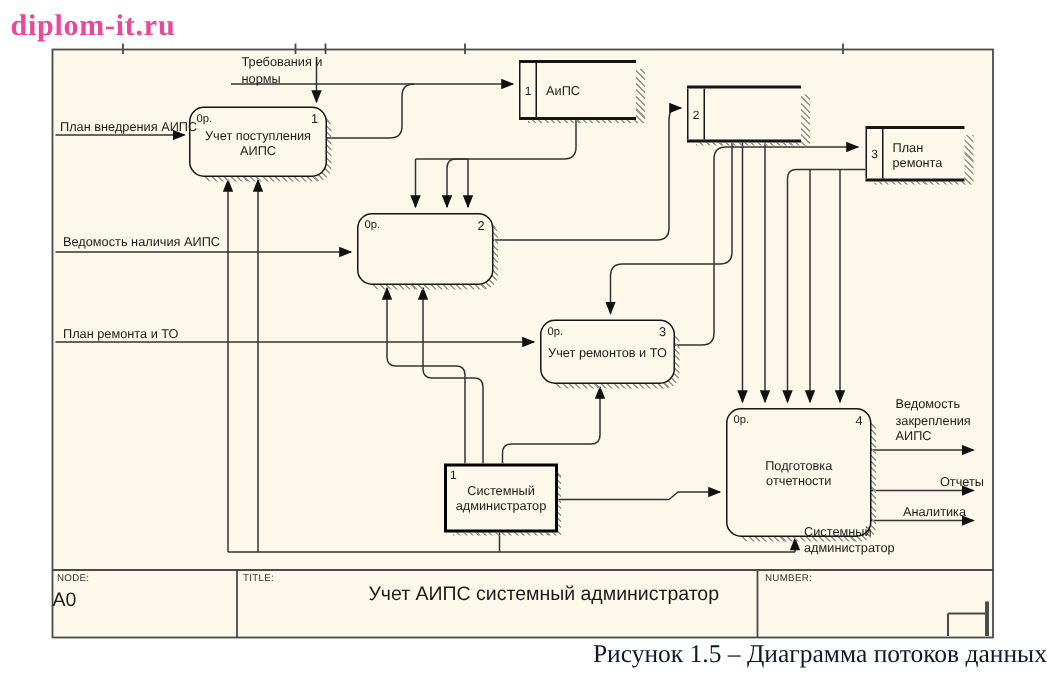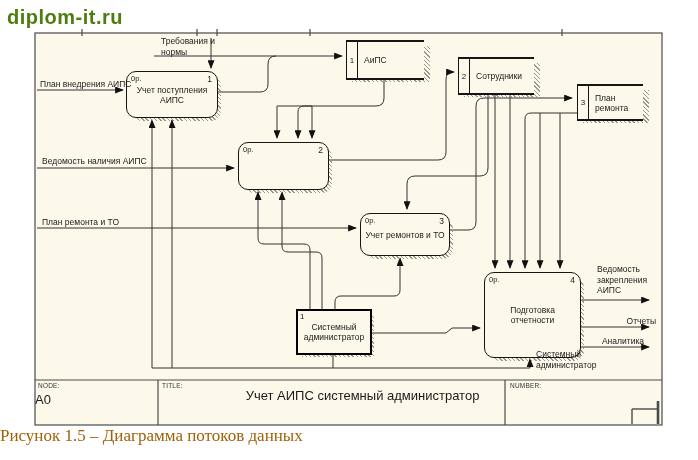--- a/index.html
+++ b/index.html
@@ -20,26 +20,26 @@
      display:flex;align-items:center;justify-content:center;font-size:8px;}
   .store-label{display:flex;align-items:center;padding-left:6px;white-space:pre-line;line-height:10px;}
   .entity{position:absolute;z-index:2;border:2.6px solid #000;background:#fcf9ea;
      display:flex;align-items:center;justify-content:center;text-align:center;
      font-size:8.5px;line-height:10px;white-space:pre-line;}
   .enum{position:absolute;left:2px;top:1px;font-size:8px;}
   .flabel{position:absolute;z-index:3;font-size:8.5px;line-height:10.5px;white-space:pre-line;}
   .tbar-label{position:absolute;z-index:3;font-size:6.5px;color:#333;letter-spacing:.2px;}
   .tbar-value{position:absolute;z-index:3;font-size:13px;}
   #watermark-top{position:absolute;left:7px;top:6px;z-index:6;font-size:20px;font-weight:bold;
-     color:#4d7c0f;letter-spacing:.5px;}
+     color:#ec4899;letter-spacing:.5px;font-family:Liberation Serif, serif;}
   #watermark-bottom{position:absolute;left:28px;top:372px;z-index:6;
      font-family:"DejaVu Serif",serif;font-size:57px;color:#b9c6ae;opacity:.55;letter-spacing:1px;
      white-space:nowrap;}
-  #caption{position:absolute;left:0;top:426px;width:100%;text-align:left;z-index:3;
-     font-family:"Liberation Serif",serif;font-size:17px;color:#a16207;}
+  #caption{position:absolute;left:0;top:426px;width:100%;text-align:right;z-index:3;
+     font-family:"Liberation Serif",serif;font-size:17px;color:#0f172a;}
 </style>
 </head>
 <body>
 
 <div id="stage">
 
   <div id="frame-bg"></div>
 
   <svg id="connector-layer" width="698" height="460">
     <defs>
@@ -132,21 +132,20 @@
     <span>Подготовка
 отчетности</span>
   </div>
 
   <div class="store" style="left:346px;top:40px;width:78px;height:36px">
     <span class="store-num">1</span>
     <span class="store-label">АиПС</span>
   </div>
   <div class="store" style="left:458px;top:57px;width:76px;height:34px">
     <span class="store-num">2</span>
-    <span class="store-label">Сотрудники</span>
   </div>
   <div class="store" style="left:577px;top:84px;width:66px;height:33px">
     <span class="store-num">3</span>
     <span class="store-label">План
 ремонта</span>
   </div>
 
   <div class="entity" style="left:296px;top:309px;width:72px;height:42px">
     <span class="enum">1</span>
     <span>Системный

